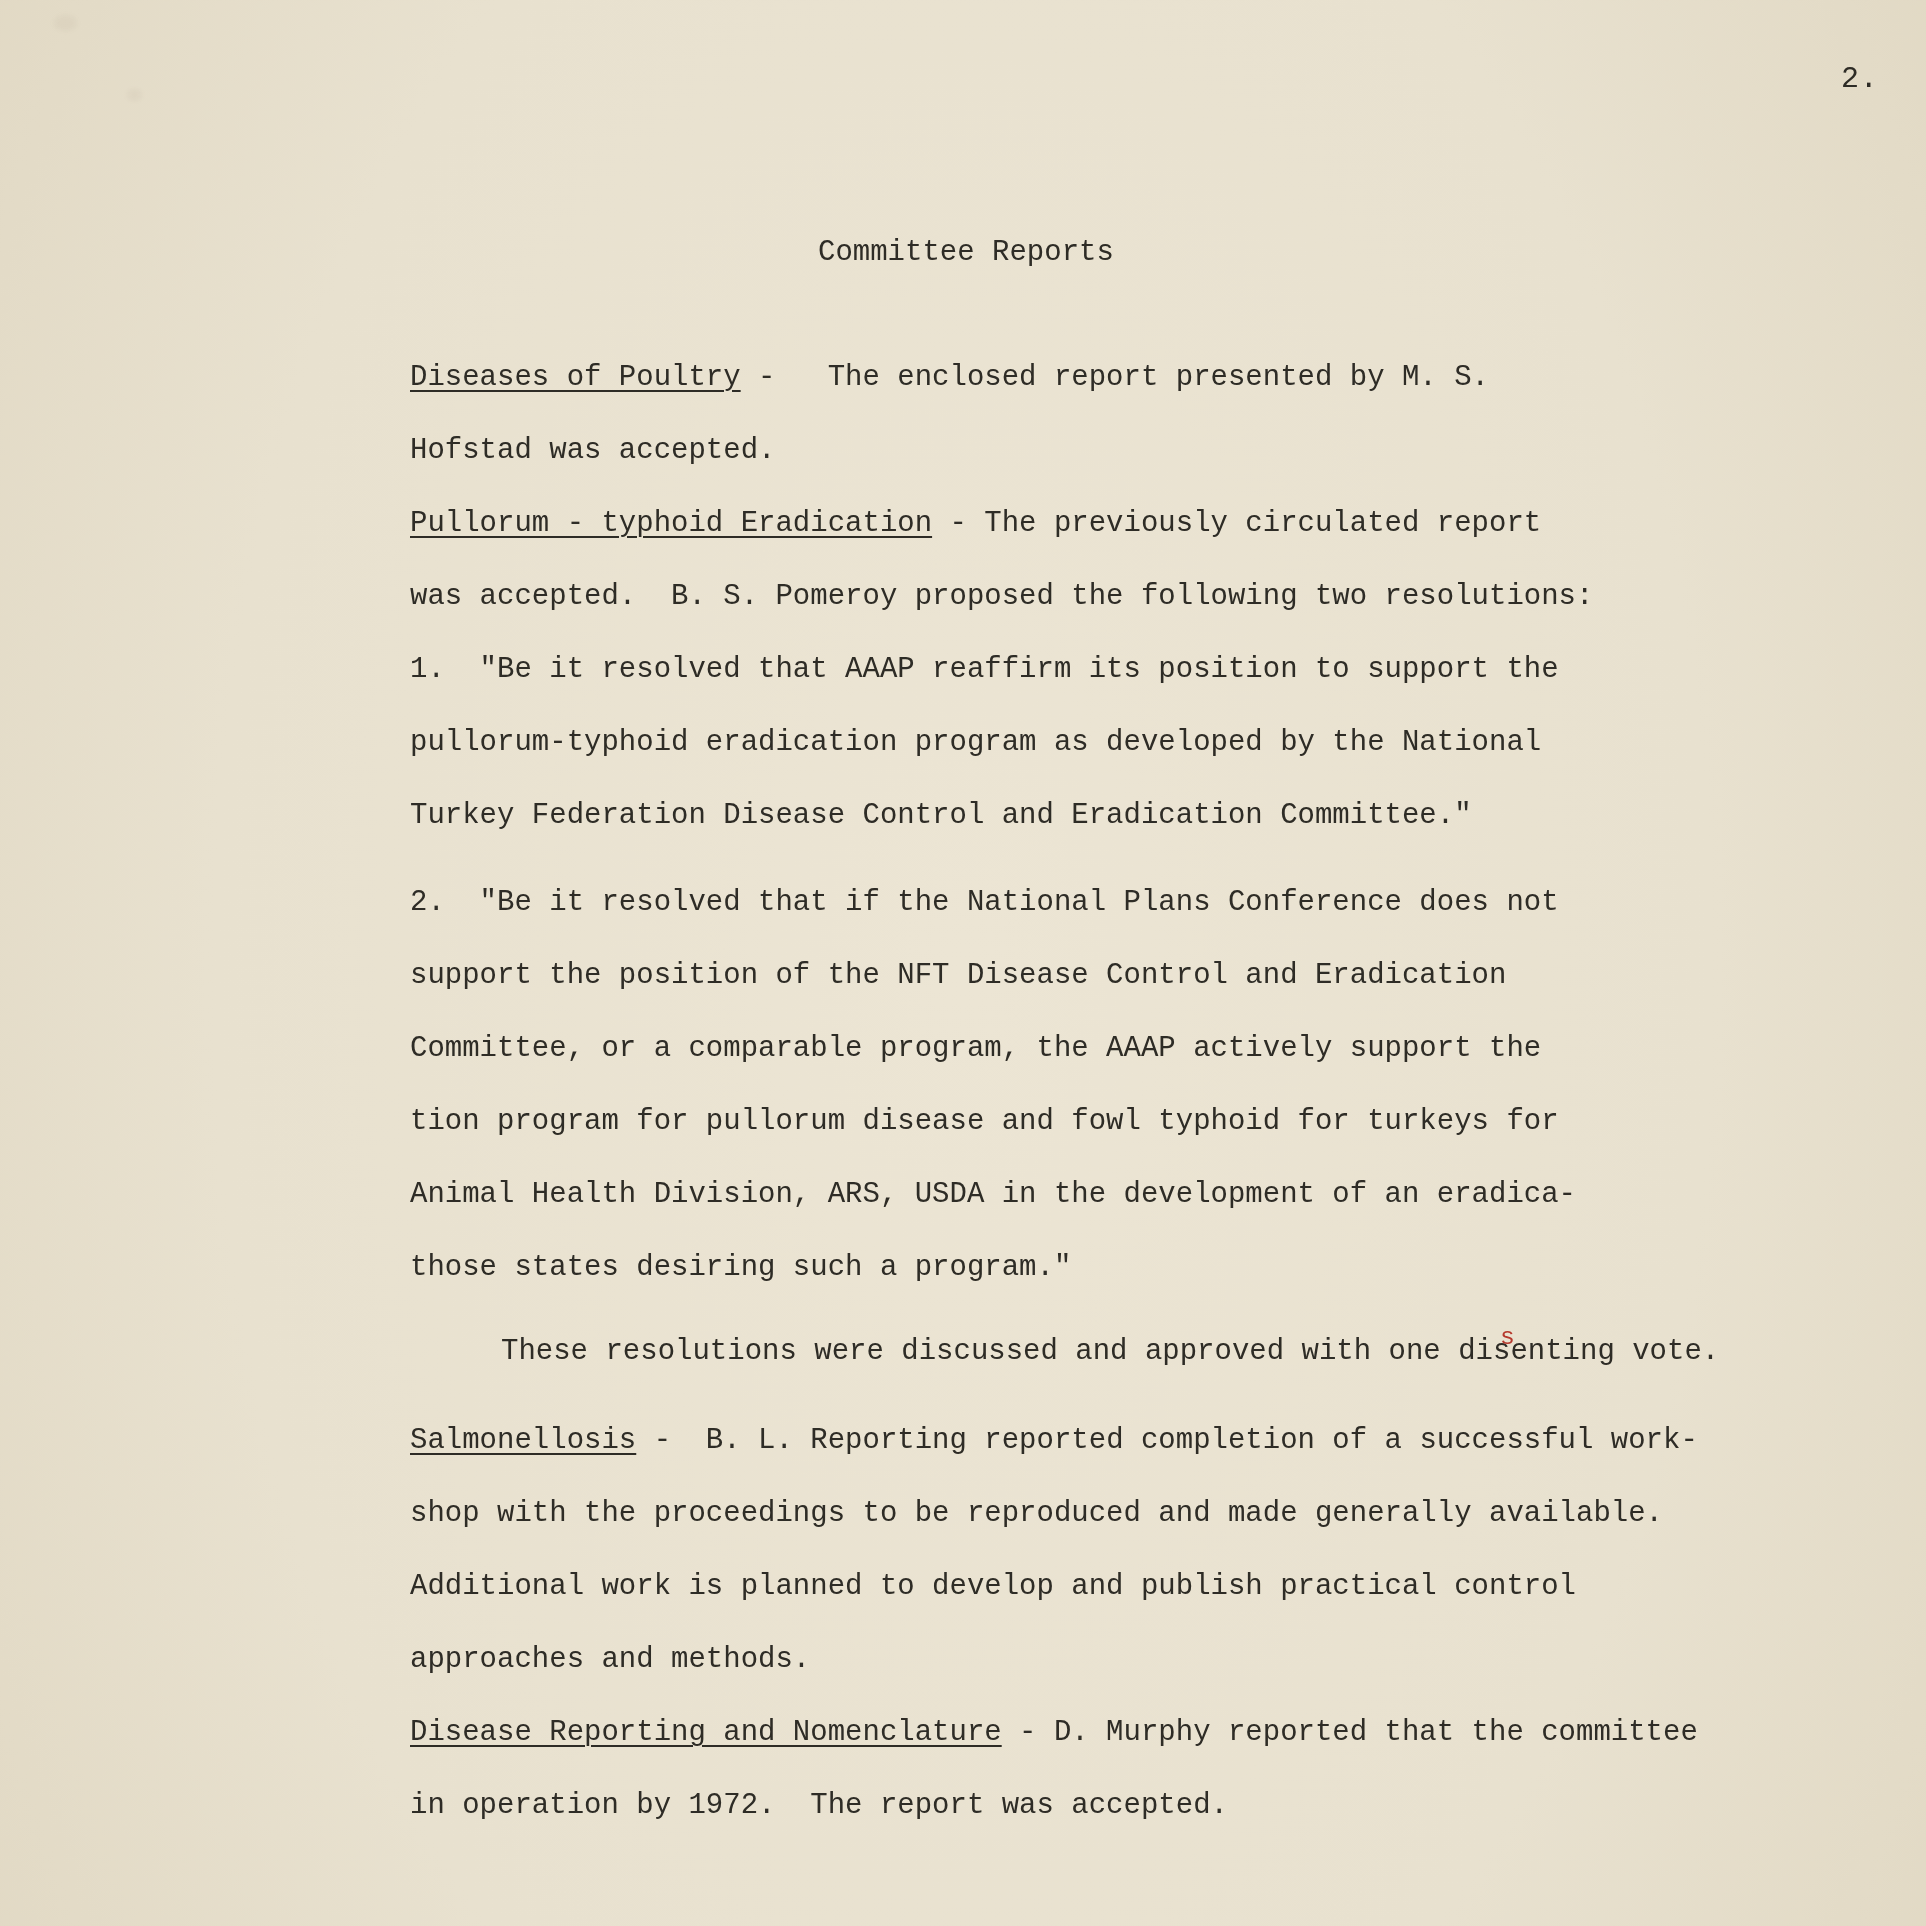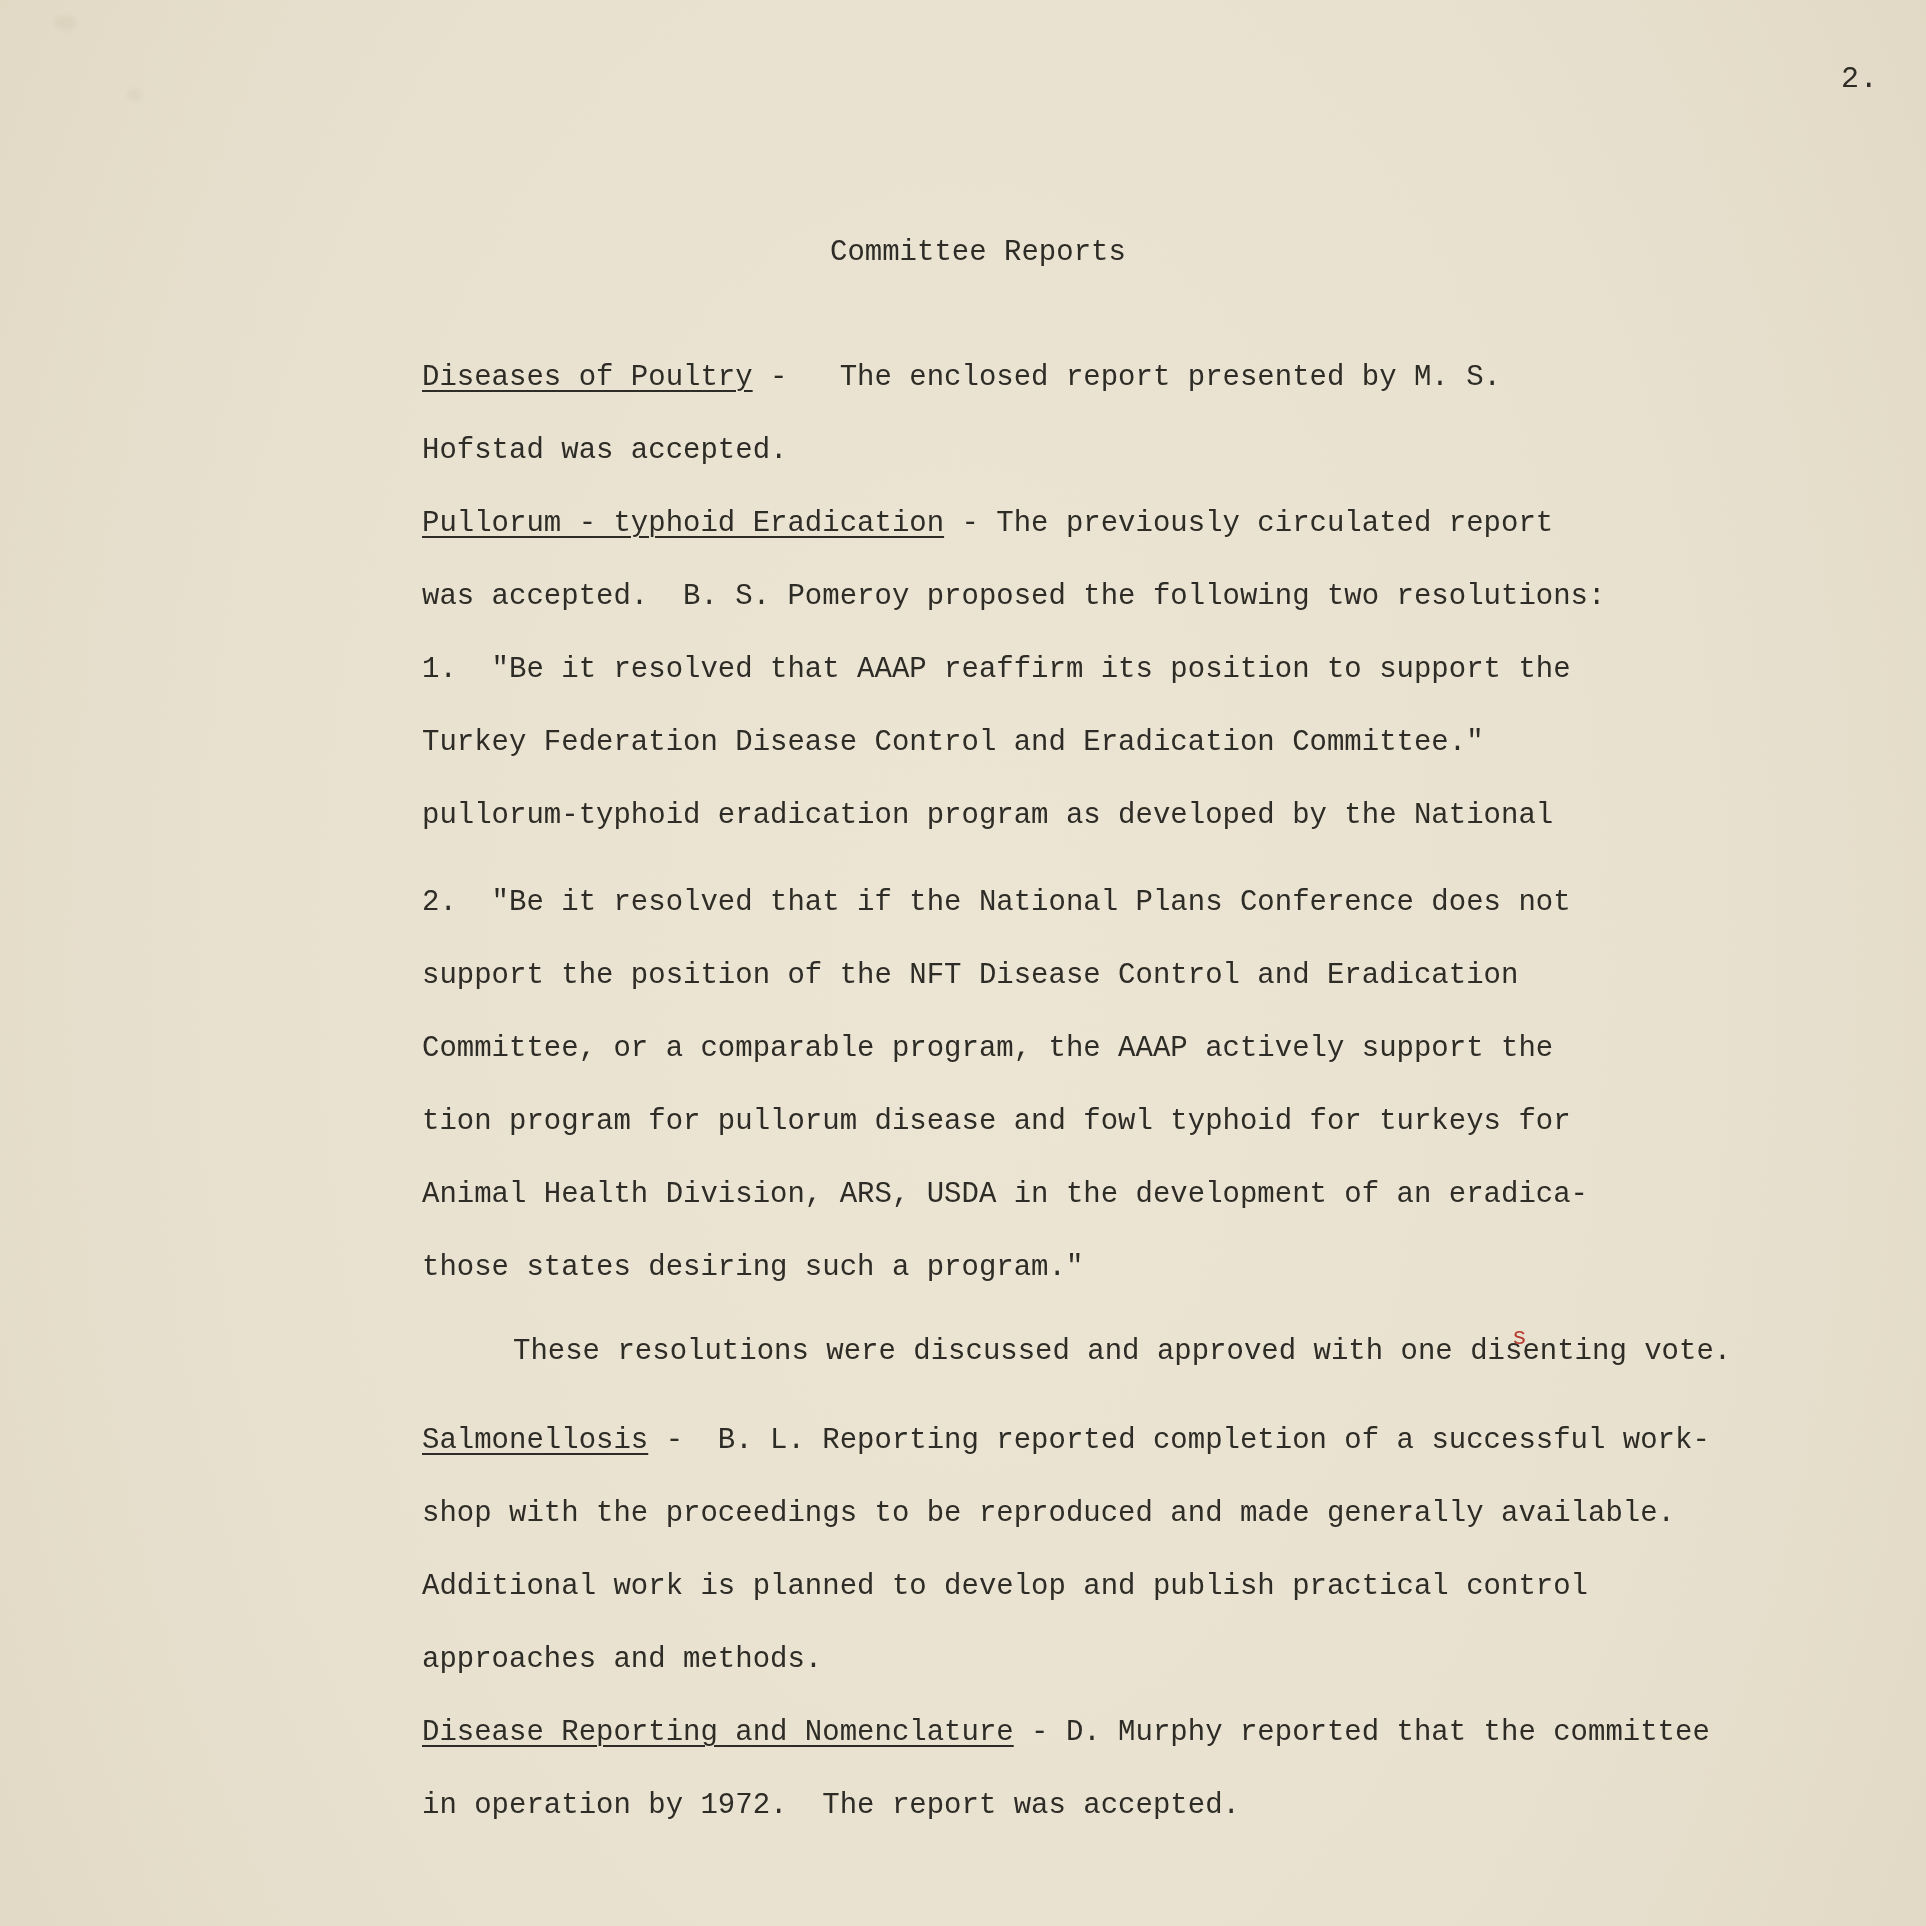--- a/index.html
+++ b/index.html
@@ -17,21 +17,21 @@
   }
   .page-number {
     position: absolute;
     top: 62px;
     left: 1841px;
     font-size: 30px;
     letter-spacing: 0.8px;
   }
   .content {
     position: absolute;
-    left: 422px;
+    left: 410px;
     top: 216px;
     width: 1502px;
     font-size: 29px;
     line-height: 73px;
   }
   .title-line {
     white-space: pre;
     padding-left: 408px;
     margin-bottom: 52px;
   }
@@ -75,22 +75,22 @@
 <div class="page-number">2.</div>
 
 <div class="content">
   <div class="title-line">Committee Reports</div>
   <div>
       <div class="line"><span class="u">Diseases of Poultry</span><span> -   The enclosed report presented by M. S.</span></div>
       <div class="line"><span>Hofstad was accepted.</span></div>
       <div class="line"><span class="u">Pullorum - typhoid Eradication</span><span> - The previously circulated report</span></div>
       <div class="line"><span>was accepted.  B. S. Pomeroy proposed the following two resolutions:</span></div>
       <div class="line"><span>1.  "Be it resolved that AAAP reaffirm its position to support the</span></div>
+      <div class="line"><span>pullorum-typhoid eradication program as developed by the National</span></div>
       <div class="line"><span>Turkey Federation Disease Control and Eradication Committee."</span></div>
-      <div class="line"><span>pullorum-typhoid eradication program as developed by the National</span></div>
       <div class="line" style="margin-top: 13.5px;"><span>2.  "Be it resolved that if the National Plans Conference does not</span></div>
       <div class="line"><span>support the position of the NFT Disease Control and Eradication</span></div>
       <div class="line"><span>Committee, or a comparable program, the AAAP actively support the</span></div>
       <div class="line"><span>tion program for pullorum disease and fowl typhoid for turkeys for</span></div>
       <div class="line"><span>Animal Health Division, ARS, USDA in the development of an eradica-</span></div>
       <div class="line"><span>those states desiring such a program."</span></div>
       <div class="line" style="padding-left: 91px; margin-top: 11.6px;"><span>These resolutions were discussed and approved with one dis</span><span class="red above">s</span><span>enting vote.</span></div>
       <div class="line" style="margin-top: 15.4px;"><span class="u">Salmonellosis</span><span> -  B. L. Reporting reported completion of a successful work-</span></div>
       <div class="line"><span>shop with the proceedings to be reproduced and made generally available.</span></div>
       <div class="line"><span>Additional work is planned to develop and publish practical control</span></div>

